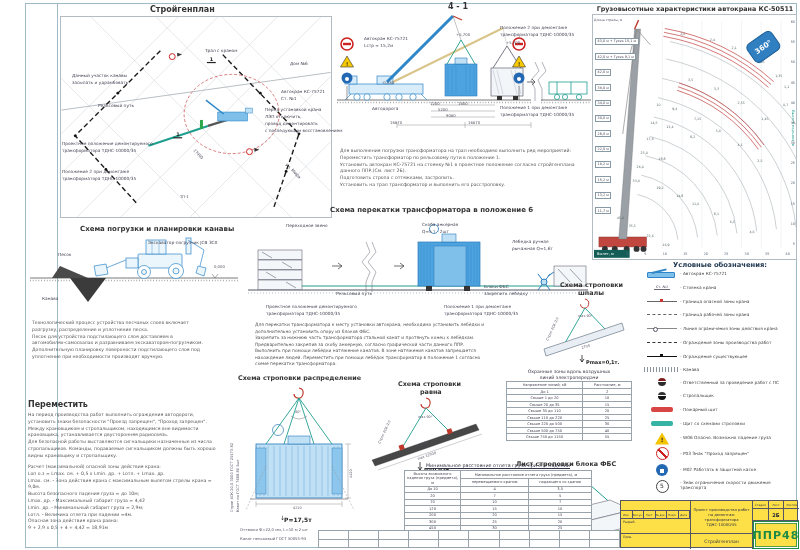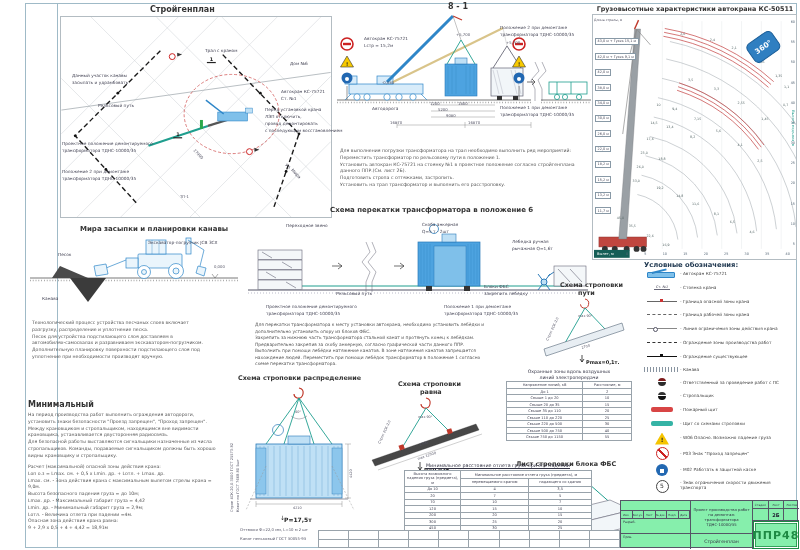--- a/index.html
+++ b/index.html
@@ -19,21 +19,21 @@
   .dtx{font-size:3.4px;fill:#556}
   .wt{font-size:5.4px;font-weight:bold;fill:#222}
   .booms{position:absolute;display:flex;flex-direction:column;align-items:flex-start}
   .booms .bi{font-size:3.4px;color:#445;border:0.4px solid #8899a6;background:#fff;padding:0.4px 1.5px;margin-bottom:8.6px;white-space:nowrap}
   .axr{position:absolute;display:flex;flex-direction:column;justify-content:space-between;align-items:flex-end}
   .axr span{font-size:3.4px;color:#567}
   .axb{position:absolute;display:flex;justify-content:space-between}
   .axb span{font-size:3.4px;color:#567}
   
   #legend{position:absolute;left:644px;top:261px;width:152px}
-  .lg-title{font-size:6.8px;font-weight:bold;color:#223a52;text-align:left;margin-bottom:0}
+  .lg-title{font-size:6.8px;font-weight:bold;color:#223a52;text-align:center;margin-bottom:0}
   .lg-row{display:flex;align-items:center;margin-bottom:2.8px;min-height:10px}
   .lgicon{flex:0 0 36px;width:36px;display:flex;justify-content:center;align-items:center;position:relative;height:11px}
   .lg-text{font-size:4.3px;color:#444;line-height:1.2}
   .lg-text::before{content:"- "}
   .lgicon i{font-style:normal}
   [data-icon="crane"]{height:10px}
   [data-icon="crane"]::before{content:"";position:absolute;left:3px;bottom:1px;width:26px;height:4px;background:#7fc0ea;border:0.4px solid #2e86c8;border-radius:1px}
   [data-icon="crane"]::after{content:"";position:absolute;left:8px;bottom:5px;width:15px;height:1.6px;background:#2e86c8;transform:rotate(-14deg);transform-origin:left bottom}
   [data-icon="stoyanka"] i{font-size:3.4px;color:#445;border-bottom:0.5px solid #667;font-style:italic;padding:0 2px}
   [data-icon="line-danger"],[data-icon="line-work"],[data-icon="line-limit"],[data-icon="fence-work"],[data-icon="fence-exist"]{align-self:center;width:30px;flex:0 0 36px}
@@ -136,21 +136,21 @@
   <div class="callout" style="left:72px;top:80px">засыпать и удрамбовать</div>
   <div class="callout" style="left:98px;top:103px">Рельсовый путь</div>
   <div class="callout" style="left:62px;top:141px">Проектное положение демонтируемого</div>
   <div class="callout" style="left:62px;top:148px">трансформатора ТДНС-10000/35</div>
   <div class="callout" style="left:62px;top:169px">Положение 2 при демонтаже</div>
   <div class="callout" style="left:62px;top:176px">трансформатора ТДНС-10000/35</div>
   <div class="callout rot45" style="left:288px;top:162px">ул. Мира</div>
   <div class="dimt" style="left:180px;top:194px">ТП-1</div>
   <div class="dimt rot45" style="left:196px;top:148px">27900</div>
 
-  <div class="sec-title" style="left:448px;top:2px;font-size:8px">8 - 1</div>
+  <div class="sec-title" style="left:448px;top:2px;font-size:8px">4 - 1</div>
   <svg class="abs" style="left:335px;top:12px" width="258" height="132" viewBox="0 0 258 132">
     <line x1="2" y1="88" x2="196" y2="88" stroke="#555" stroke-width="0.8"></line>
     <line x1="2" y1="90.5" x2="196" y2="90.5" stroke="#999" stroke-width="1.4" stroke-dasharray="0.8,2"></line>
     <line x1="206" y1="88" x2="256" y2="88" stroke="#555" stroke-width="0.8"></line>
     <line x1="206" y1="90.5" x2="256" y2="90.5" stroke="#999" stroke-width="1.4" stroke-dasharray="0.8,2"></line>
     <g stroke="#2e86c8" fill="#d8ecfa" stroke-width="0.7">
       <rect x="14" y="72" width="74" height="10"></rect>
       <rect x="10" y="64" width="12" height="8"></rect>
       <rect x="42" y="64" width="16" height="8"></rect>
       <circle cx="22" cy="85" r="3.2" fill="#fff"></circle>
@@ -492,21 +492,21 @@
 
         <div class="lg-row">
           <span class="lgicon" data-icon="speed">
             <i>5</i>
           </span>
           <span class="lg-text">Знак ограничения скорости движения транспорта</span>
         </div>
       </div>
   </div>
 
-  <div class="sec-title" style="left:80px;top:225px;font-size:7px">Мира засыпки и планировки канавы</div>
+  <div class="sec-title" style="left:80px;top:225px;font-size:7px">Схема погрузки и планировки канавы</div>
   <svg class="abs" style="left:30px;top:236px" width="208" height="74" viewBox="0 0 208 74">
     <line x1="0" y1="42" x2="208" y2="42" stroke="#555" stroke-width="0.8"></line>
     <line x1="0" y1="44.5" x2="208" y2="44.5" stroke="#999" stroke-width="1.3" stroke-dasharray="0.8,2"></line>
     <polygon points="40,42 76,42 58,66" fill="#3b3b3b"></polygon>
     <polygon points="30,30 58,42 22,42" fill="#4a4a4a"></polygon>
     <g stroke="#2e86c8" fill="#eaf5fc" stroke-width="0.7">
       <rect x="108" y="18" width="44" height="14" rx="1"></rect>
       <rect x="116" y="4" width="20" height="14"></rect>
       <line x1="122" y1="4" x2="122" y2="18" stroke-width="0.4"></line>
         <line x1="129" y1="4" x2="129" y2="18" stroke-width="0.4"></line>
@@ -598,21 +598,21 @@
   <div class="note" style="left:255px;top:322px;width:290px;font-size:4.4px">
       <div>Для перекатки трансформатора к месту установки автокрана, необходимо установить лебёдки и</div>
       <div>дополнительно установить опору из блоков ФБС.</div>
       <div>Закрепить за нижнюю часть трансформатора стальной канат и протянуть конец к лебёдкам.</div>
       <div>Предварительно закрепив за скобу анкерную, согласно графической части данного ППР.</div>
       <div>Выполнить при помощи лебёдки натяжение канатов. В зоне натяжения канатов запрещается</div>
       <div>нахождение людей. Переместить при помощи лебёдок трансформатор в положение 1 согласно</div>
       <div>схеме перекатки трансформатора.</div>
     </div>
 
-  <div class="sec-title" style="left:28px;top:400px;font-size:8px">Минимальный</div>
+  <div class="sec-title" style="left:28px;top:400px;font-size:8px">Переместить</div>
   <div class="note" style="left:28px;top:412px;width:214px">
       <div>На период производства работ выполнить ограждения автодороги,</div>
       <div>установить знаки безопасности "Проезд запрещен", "Проход запрещен".</div>
       <div>Между крановщиком и стропальщиком, находящимся вне видимости</div>
       <div>крановщика, устанавливается двусторонняя радиосвязь.</div>
       <div>Для безопасной работы выставляются сигнальщики назначенные из числа</div>
       <div>стропальщиков. Команды, подаваемые сигнальщиком должны быть хорошо</div>
       <div>видны крановщику и стропальщику.</div>
     </div>
   <div class="note" style="left:28px;top:464px;width:214px">
@@ -700,21 +700,21 @@
         <line x1="12" y1="74" x2="116" y2="38"></line>
       </g>
     <text transform="translate(54,50) rotate(-19)" class="dtx">2500</text>
     <text transform="translate(52,64) rotate(-19)" class="dtx">max 12500</text>
     <text transform="translate(14,48) rotate(-65)" class="dtx">Строп 2СК-2,0</text>
     <text x="58" y="76" class="wt">P=0,93т</text>
     <path d="M54,66 v8 m-2,-3 l2,3 l2,-3" stroke="#222" stroke-width="0.8" fill="none"></path>
   </svg>
 
   <div class="sec-title" style="left:560px;top:281px;font-size:6.4px">Схема строповки</div>
-  <div class="sec-title" style="left:578px;top:289px;font-size:6.4px">пути</div>
+  <div class="sec-title" style="left:578px;top:289px;font-size:6.4px">шпалы</div>
   <svg class="abs" style="left:538px;top:297px" width="106" height="72" viewBox="0 0 106 72">
     <path d="M47,2 q4.5,1 3.6,5.4 q-0.9,4.5 -5.4,3.6 q-2.7,-0.9 -2.7,-3.6" stroke="#c0392b" stroke-width="1" fill="none"></path>
     <line x1="47" y1="11" x2="27" y2="46" stroke="#1f9e8e" stroke-width="0.9"></line>
     <line x1="47" y1="11" x2="67" y2="32" stroke="#1f9e8e" stroke-width="0.9"></line>
     <text x="40" y="20" class="dtx">max 90°</text>
     <polygon points="6,52 84,26 86,33 8,59" fill="#e8eef3" stroke="#567" stroke-width="0.6"></polygon>
     <text transform="translate(44,52) rotate(-18)" class="dtx">2700</text>
     <text transform="translate(10,44) rotate(-65)" class="dtx">Строп 2СК-2,0</text>
     <text x="48" y="67" class="wt" style="font-size:5px">Pmax=0,1т.</text>
     <path d="M44,58 v7 m-2,-3 l2,3 l2,-3" stroke="#222" stroke-width="0.8" fill="none"></path>
@@ -867,21 +867,21 @@
             <td></td>
             <td></td>
             <td></td>
             <td></td>
             <td></td>
             <td></td>
           </tr>
     </tbody>
       </table>
   </div>
-  <div class="abs" style="left:620px;top:500px;width:178px;height:48px;border:0.8px solid #556;background:#86efac">
+  <div class="abs" style="left:620px;top:500px;width:178px;height:48px;border:0.8px solid #556;background:#fde047">
     <div class="abs" style="left:0;top:0;width:70px;height:10px;border-right:0.6px solid #556;border-bottom:0.6px solid #556"></div>
     <div class="abs" style="left:0;top:10px;width:70px;height:8px;border-right:0.6px solid #556;border-bottom:0.6px solid #556;display:flex">
 
     <span style="flex:1;border-right:0.4px solid #556;font-size:2.7px;color:#334;display:flex;align-items:center;justify-content:center">Изм.</span>
         <span style="flex:1;border-right:0.4px solid #556;font-size:2.7px;color:#334;display:flex;align-items:center;justify-content:center">Кол.уч.</span>
         <span style="flex:1;border-right:0.4px solid #556;font-size:2.7px;color:#334;display:flex;align-items:center;justify-content:center">Лист</span>
         <span style="flex:1;border-right:0.4px solid #556;font-size:2.7px;color:#334;display:flex;align-items:center;justify-content:center">№ док.</span>
         <span style="flex:1;border-right:0.4px solid #556;font-size:2.7px;color:#334;display:flex;align-items:center;justify-content:center">Подп.</span>
         <span style="flex:1;border-right:0.4px solid #556;font-size:2.7px;color:#334;display:flex;align-items:center;justify-content:center">Дата</span>
       </div>

